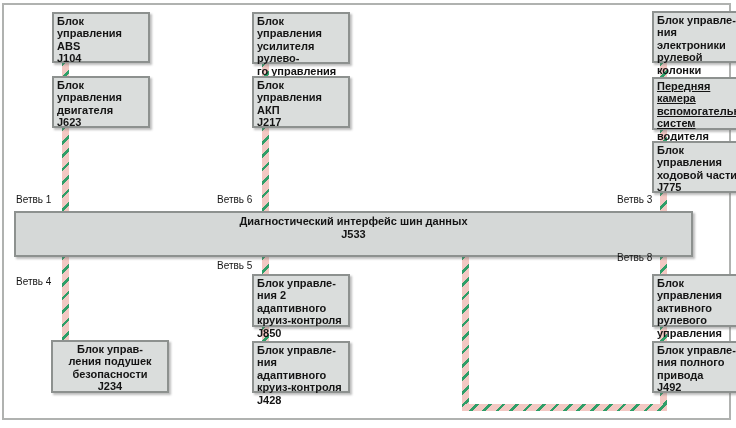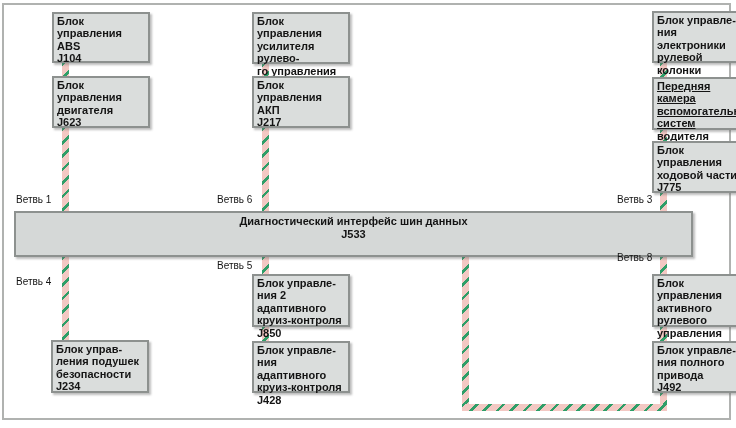--- a/index.html
+++ b/index.html
@@ -130,21 +130,21 @@
 
   <div class="block" style="left:217px;top:274px;width:98px;height:53px;">Блок управле-
 ния 2 адаптивного
 круиз-контроля
 J850</div>
   <div class="block" style="left:617px;top:274px;width:98px;height:53px;">Блок управления
 активного
 рулевого
 управления  J792</div>
 
-  <div class="block" style="left:16px;top:340px;width:98px;height:53px;">Блок управ-
+  <div class="block" style="left:16px;top:340px;width:118px;height:53px;text-align:center;">Блок управ-
 ления подушек
 безопасности
 J234</div>
   <div class="block" style="left:217px;top:341px;width:98px;height:52px;">Блок управле-
 ния адаптивного
 круиз-контроля
 J428</div>
   <div class="block" style="left:617px;top:341px;width:98px;height:52px;">Блок управле-
 ния полного
 привода

